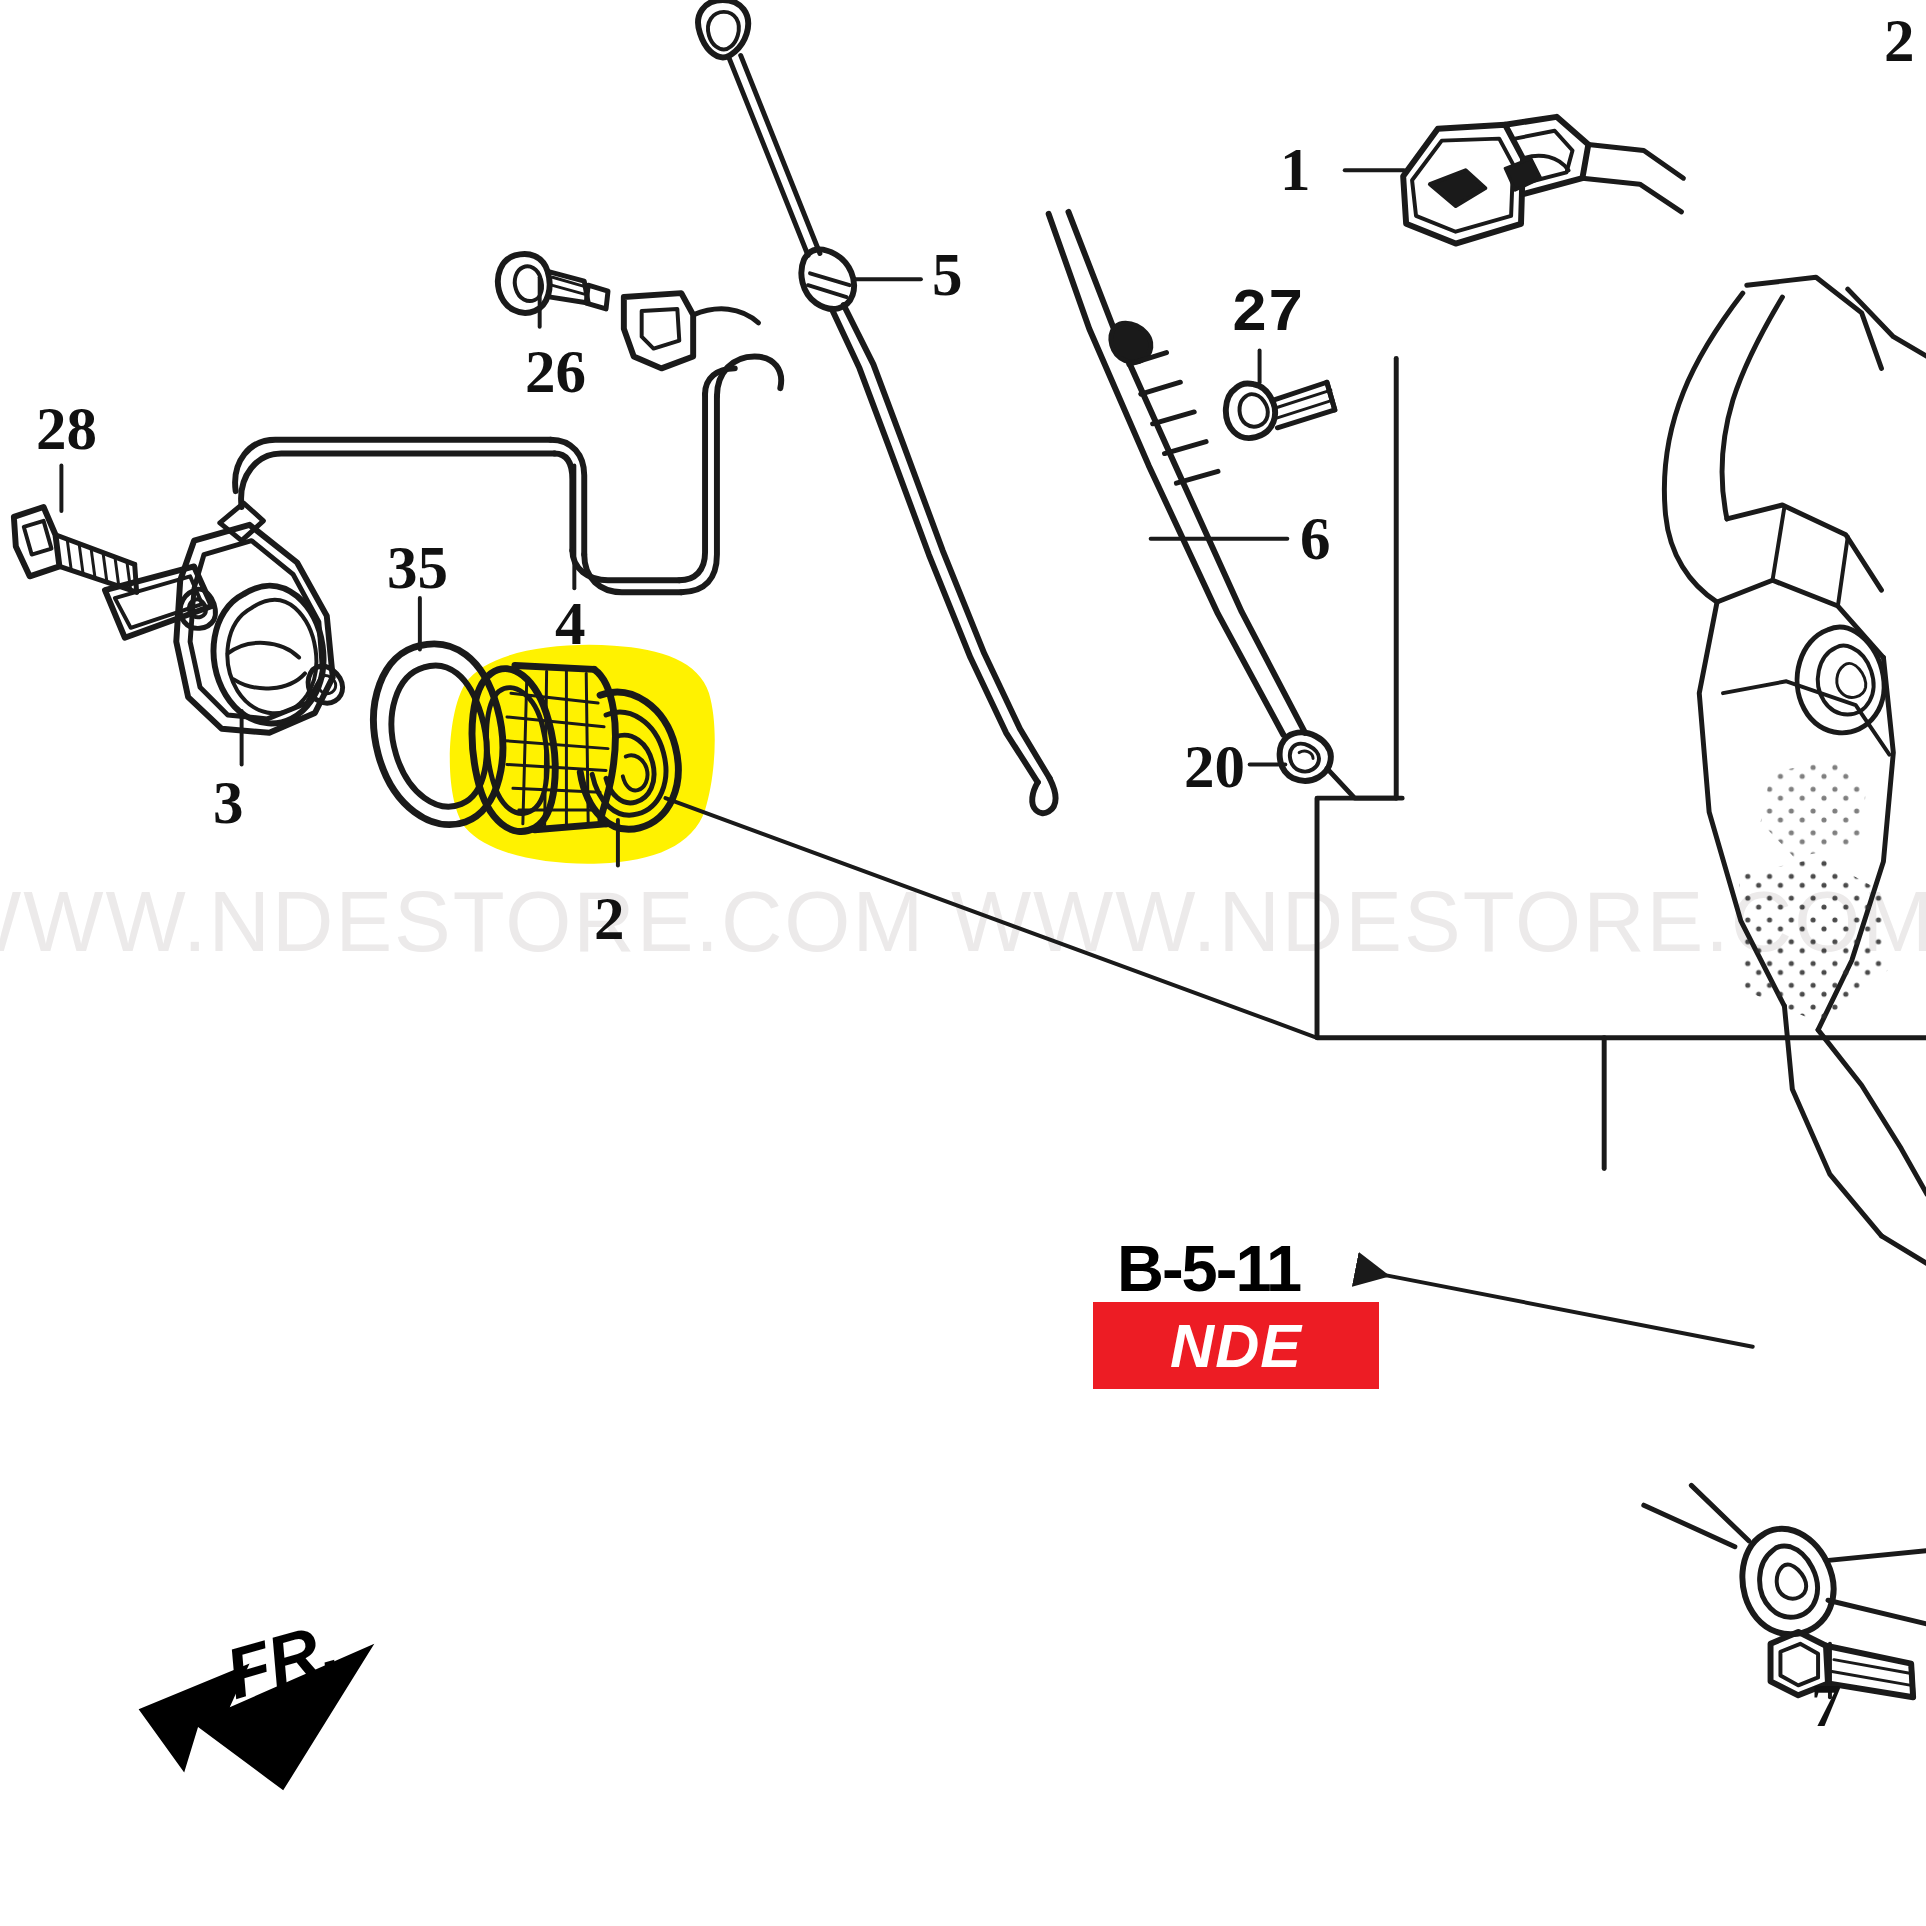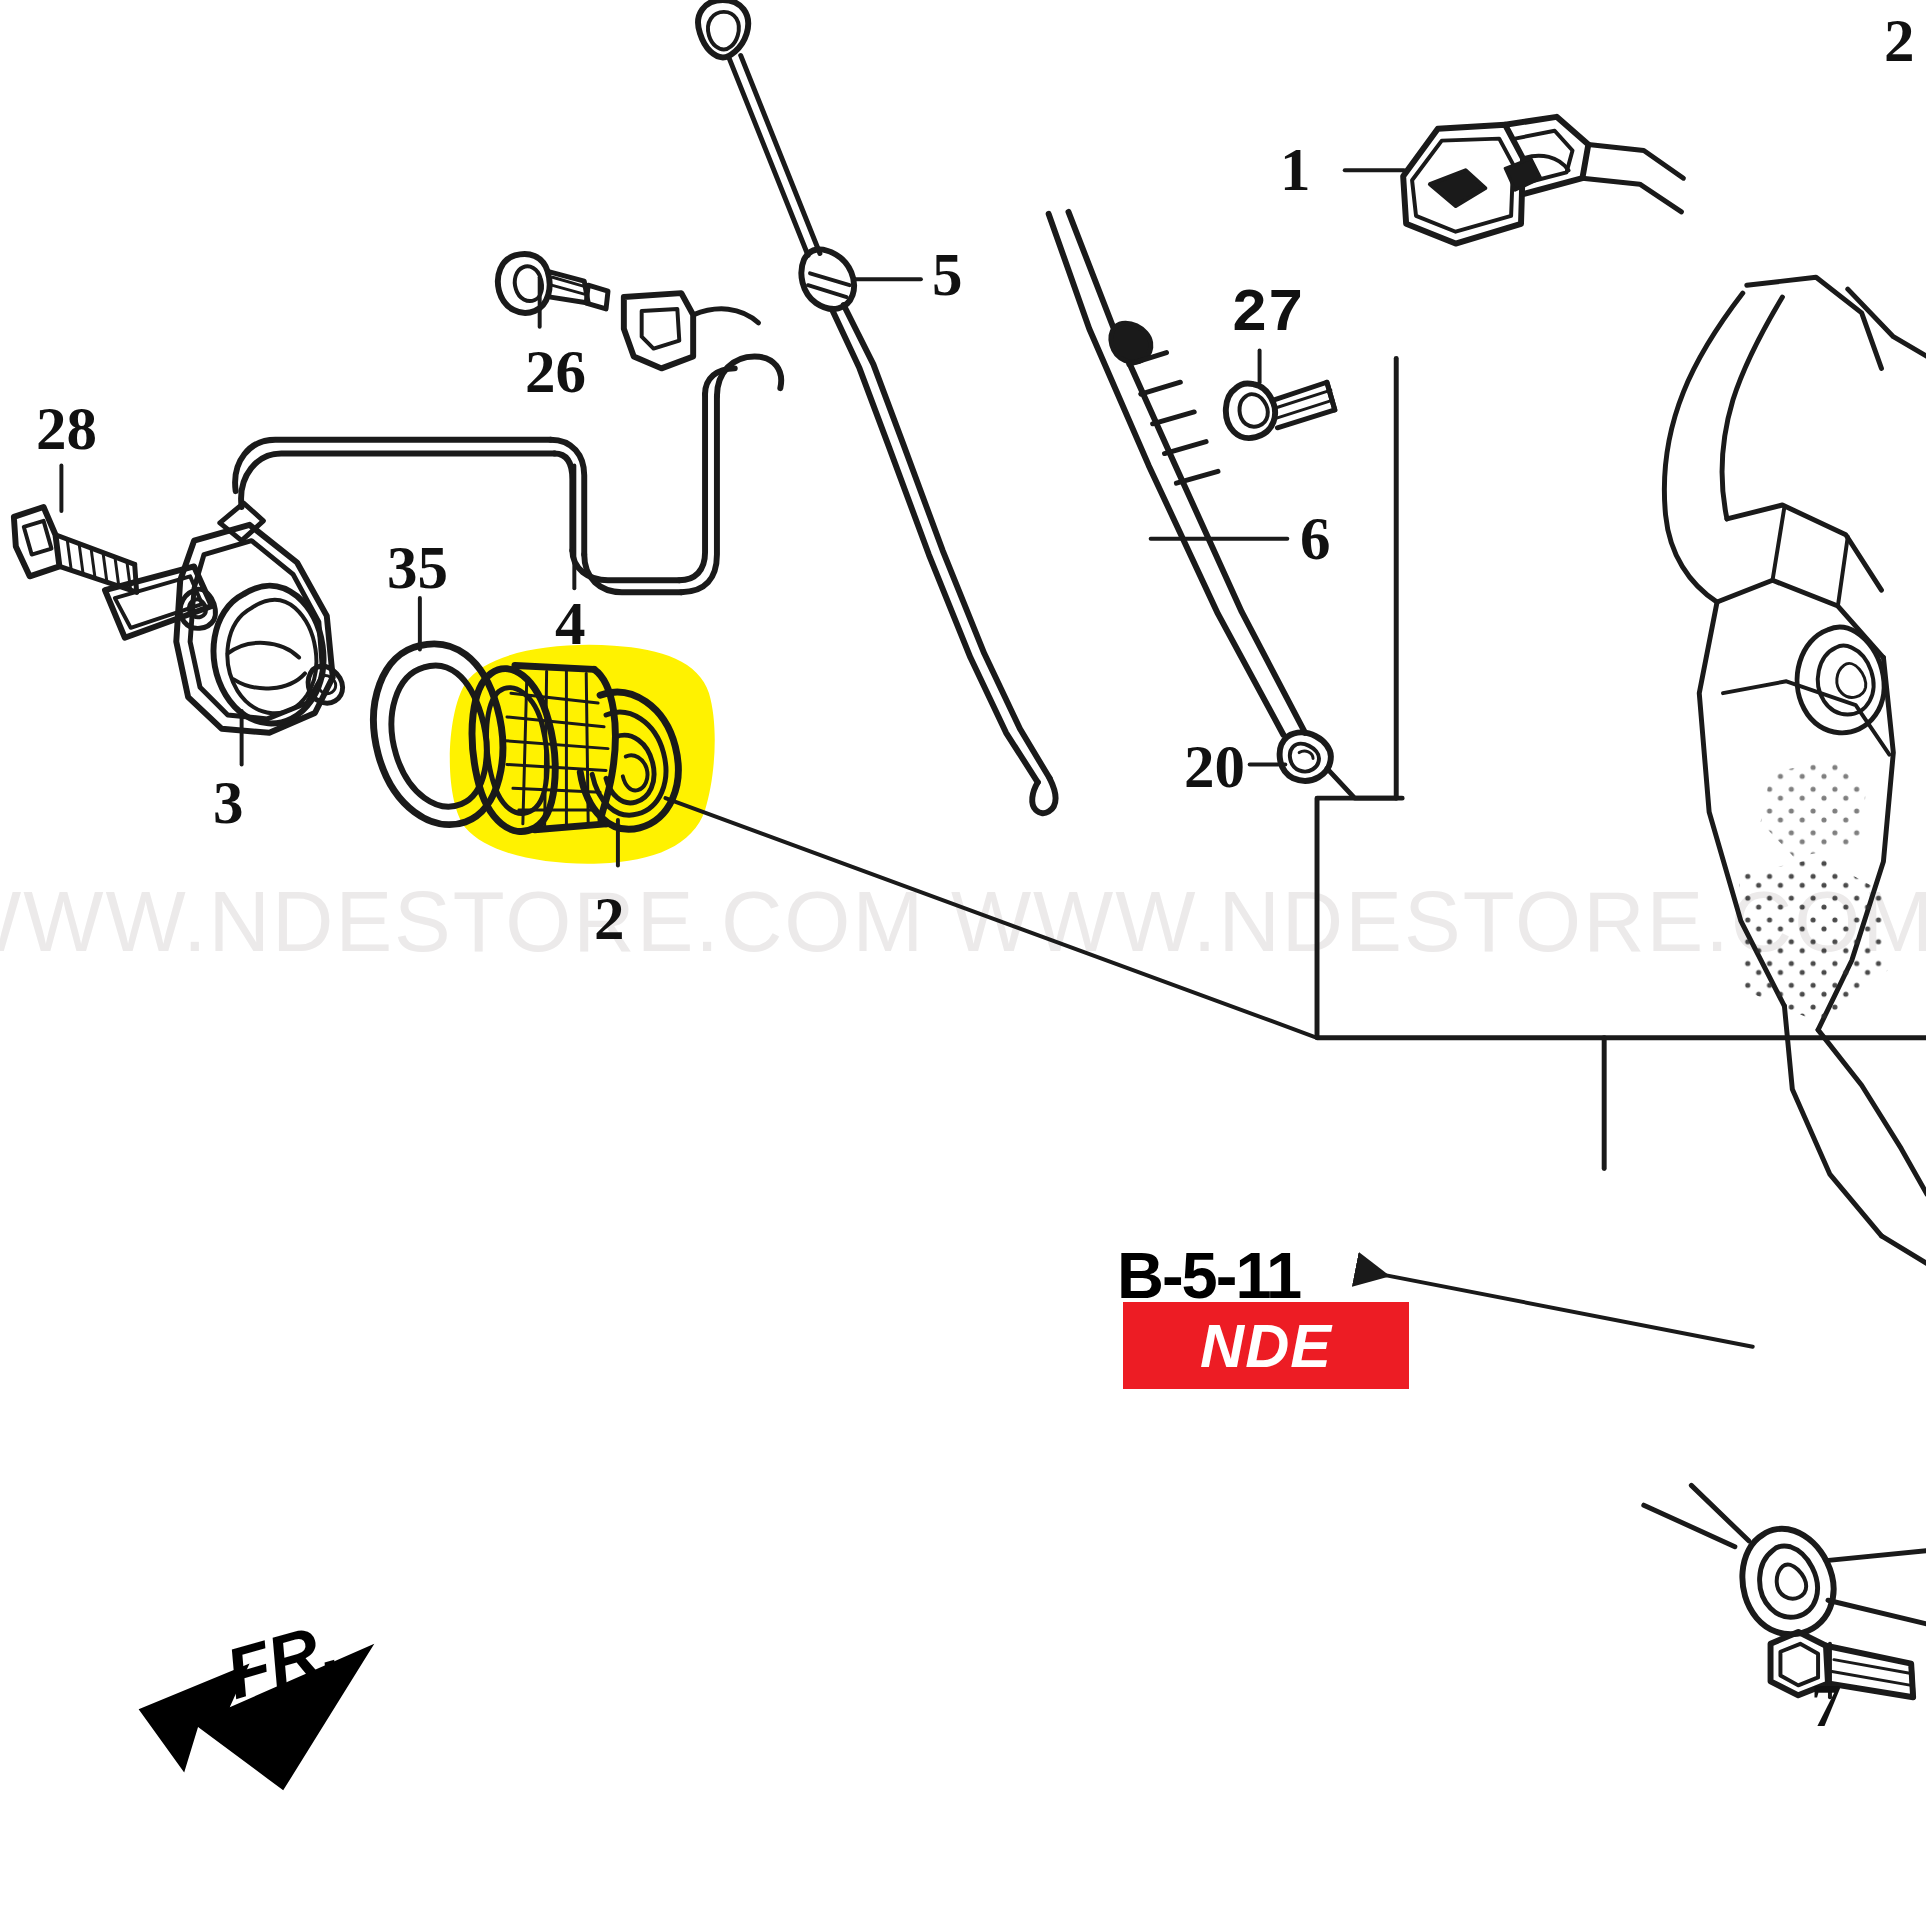--- a/index.html
+++ b/index.html
@@ -61,21 +61,20 @@
     letter-spacing: -1px;
   }
   .bcode {
     position: absolute;
     font-family: "Liberation Sans", sans-serif;
     font-weight: 700;
     font-size: 65px;
     color: #000000;
     letter-spacing: -2px;
     white-space: nowrap;
-    margin-top: 7px;
   }
   .nde-box {
     position: absolute;
     display: flex;
     align-items: center;
     justify-content: center;
   }
   .nde-box .nde-text {
     font-family: "Liberation Sans", sans-serif;
     font-style: italic;
@@ -408,18 +407,18 @@
   <div class="callout num" style="left:555px;  top:593px;">4</div>
   <div class="callout num" style="left:1184px; top:736px;">20</div>
   <div class="callout num" style="left:213px;  top:772px;">3</div>
   <div class="callout num" style="left:594px;  top:888px;">2</div>
   <div class="callout num" style="left:1811px; top:1675px;">7</div>
 
   <div class="fr-label" style="left:226px; top:1620px;">FR.</div>
 
   <div class="bcode" style="left:1117px; top:1231px;">B-5-11</div>
 
-  <div class="nde-box" style="left:1123px; top:1302px; width:286px; height:87px; background:#ed1c24;">
+  <div class="nde-box" style="left:1093px; top:1302px; width:286px; height:87px; background:#ed1c24;">
     <span class="nde-text">NDE</span>
   </div>
 
 </div>
 
 
 </body></html>

